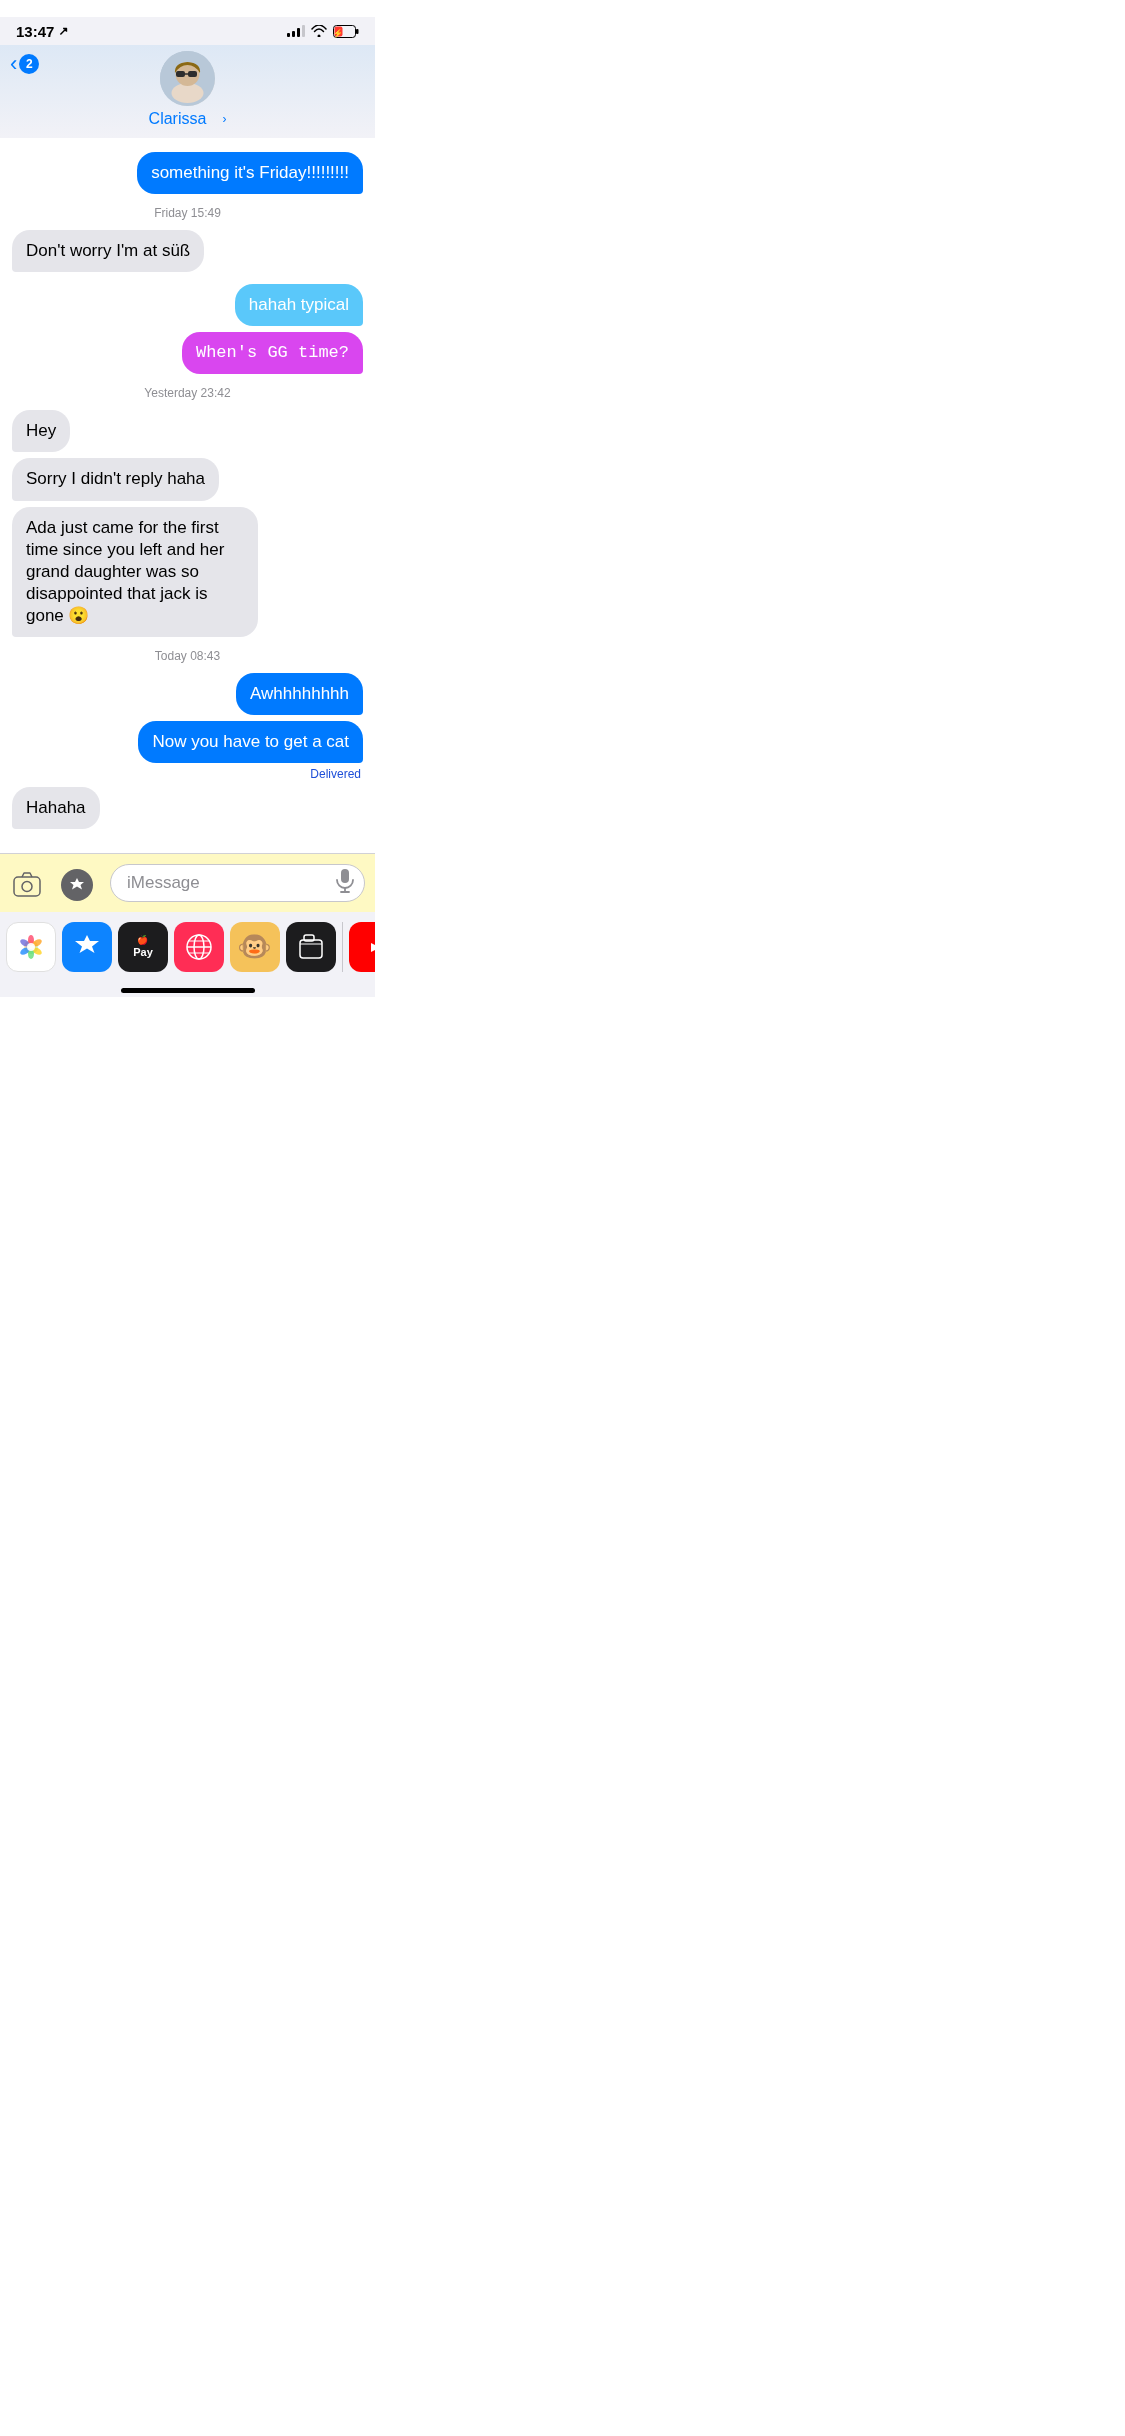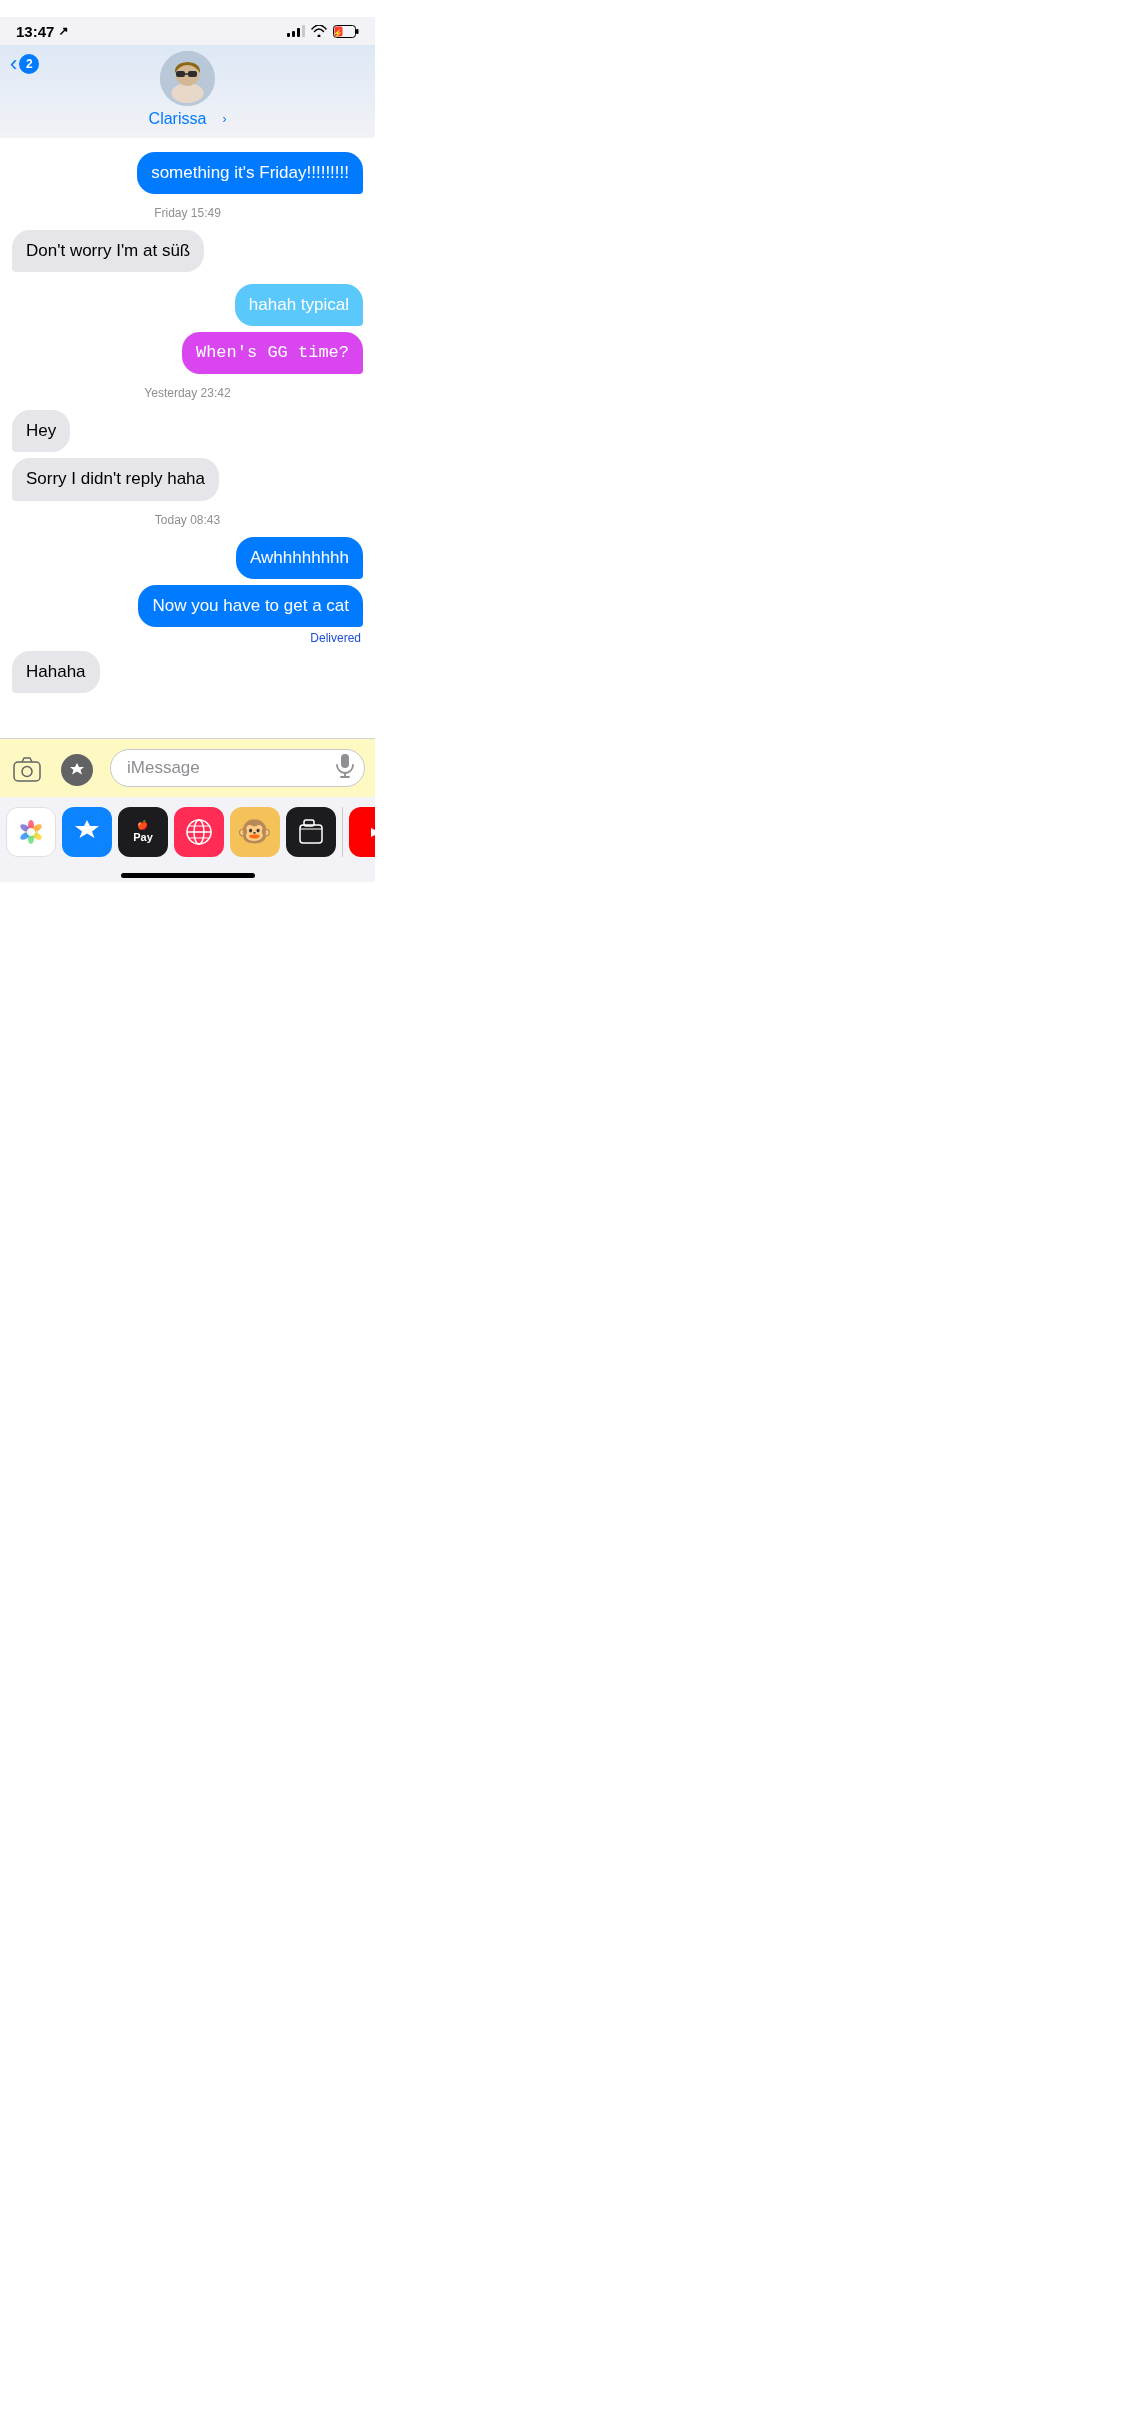--- a/index.html
+++ b/index.html
@@ -340,20 +340,25 @@
     </div>
   </div>
 
   <div class="msg-row received">
     <div class="bubble received">
       <span>Sorry I didn't reply haha</span>
     </div>
   </div>
 
 
+  <div class="msg-row received" style="margin-bottom:10px;">
+    <div class="bubble received">
+      <span>Ada just came for the first time since you left and her grand daughter was so disappointed that jack is gone 😮</span>
+    </div>
+  </div>
 
   <div class="timestamp">
     <span>Today 08:43</span>
   </div>
 
   <div class="msg-row sent">
     <div class="bubble sent">
       <span>Awhhhhhhhh</span>
     </div>
   </div>

